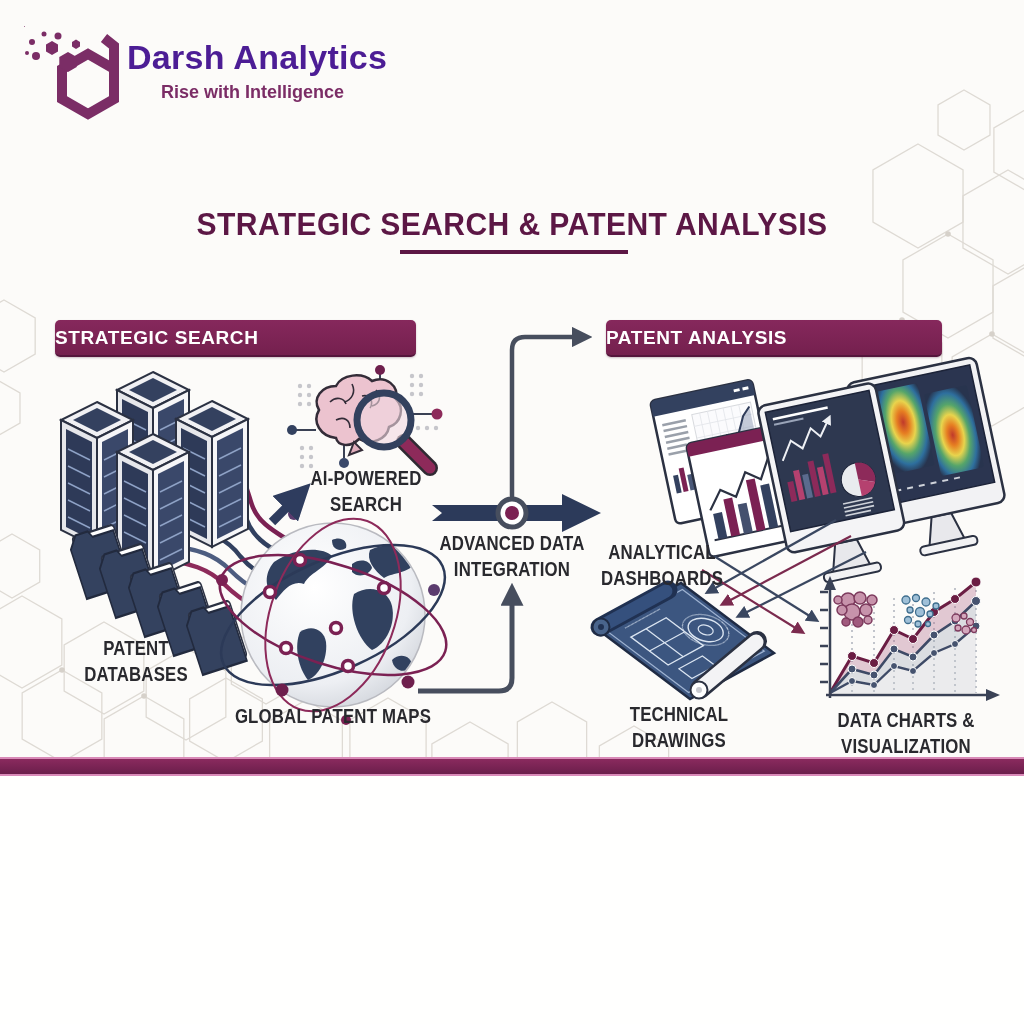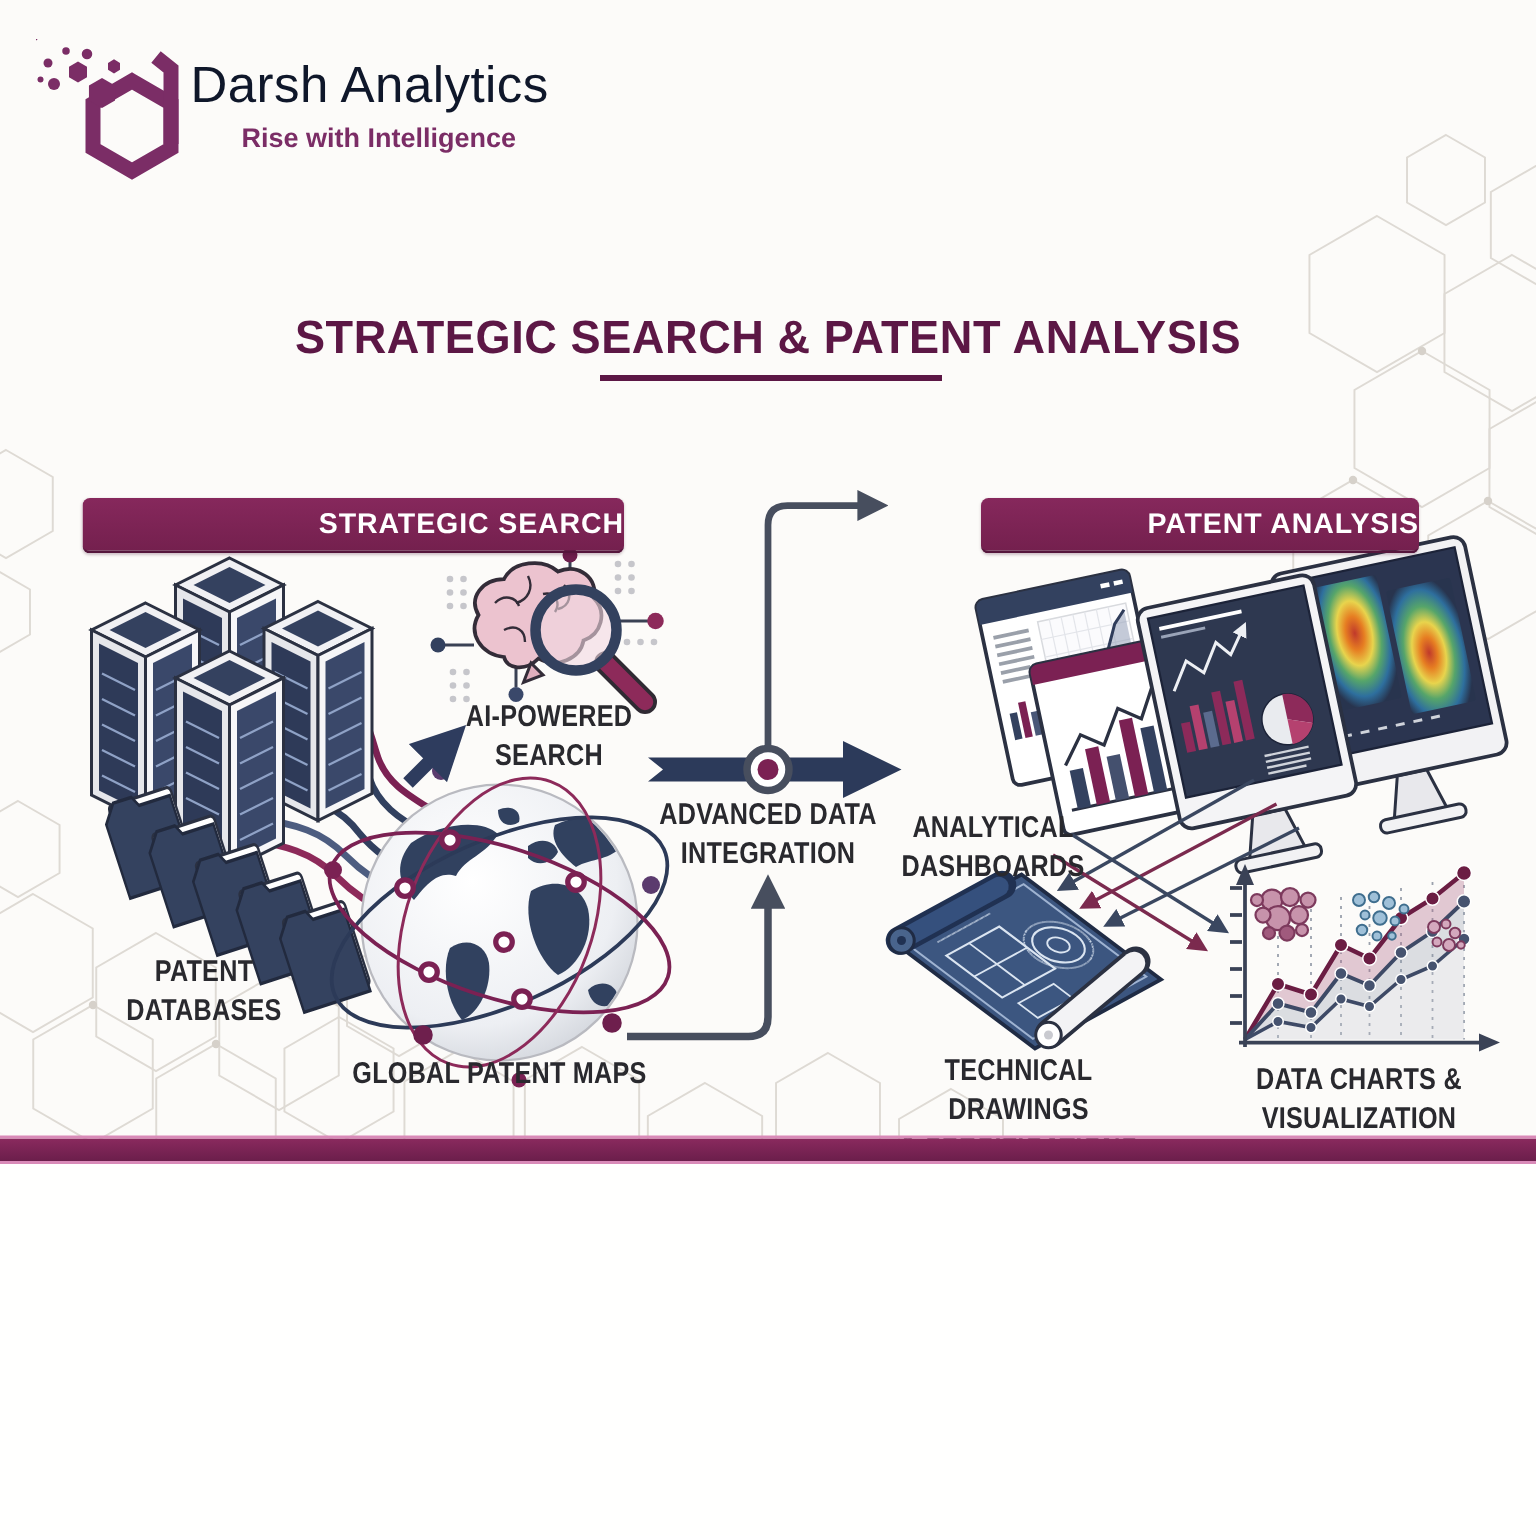--- a/index.html
+++ b/index.html
@@ -1,30 +1,30 @@
 <!DOCTYPE html>
 <html><head>
 <meta charset="utf-8">
 <style>
   html,body{margin:0;padding:0;background:#fff;}
   .canvas{position:relative;width:1024px;height:1024px;background:#fcfbf9;overflow:hidden;
           font-family:"Liberation Sans",sans-serif;}
   .art{position:absolute;left:0;top:0;}
-  .brand-name{position:absolute;left:127px;top:38px;font-size:34px;font-weight:400;
-              color:#0f172a;letter-spacing:.3px;}
+  .brand-name{position:absolute;left:127px;top:38px;font-size:34px;font-weight:700;
+              color:#4c1d95;letter-spacing:.3px;}
   .brand-tagline{position:absolute;left:129px;top:82px;font-size:18px;font-weight:700;color:#7b2d66;margin-left:32px;}
   .main-title{position:absolute;left:0;right:0;top:207px;text-align:center;font-size:31px;
               font-weight:800;color:#5c1745;letter-spacing:.4px;transform:scaleX(.97);}
   .title-underline{position:absolute;left:400px;top:250px;width:228px;height:4px;background:#5c1745;}
-  .banner{position:absolute;top:332px;height:35px;border-radius:5px;
+  .banner{position:absolute;top:320px;height:35px;border-radius:5px;
           background:linear-gradient(180deg,#86285c,#74204e);border-bottom:2px solid #55163c;
-          color:#fff;font-weight:700;font-size:19px;letter-spacing:.6px;text-align:right;
+          color:#fff;font-weight:700;font-size:19px;letter-spacing:.6px;text-align:left;
           line-height:35px;box-shadow:0 1px 2px rgba(60,10,40,.25);}
   .banner-left{left:55px;width:361px;}
-  .banner-right{left:606px;width:292px;margin-left:48px;}
+  .banner-right{left:606px;width:336px;}
   .lbl{position:absolute;text-align:center;font-weight:700;font-size:20px;line-height:1.28;
        color:#29292e;white-space:pre-line;transform:scaleX(.84);letter-spacing:.2px;}
   .bottom-bar{position:absolute;left:0;top:757px;width:1024px;height:15px;
               background:linear-gradient(180deg,#8a2a5e,#6b1e4b);
               border-top:2px solid #d98ab8;border-bottom:2px solid #d98ab8;}
   .footer-space{position:absolute;left:0;top:776px;width:1024px;height:248px;background:#fffffe;}
 </style>
 </head>
 <body>
 

